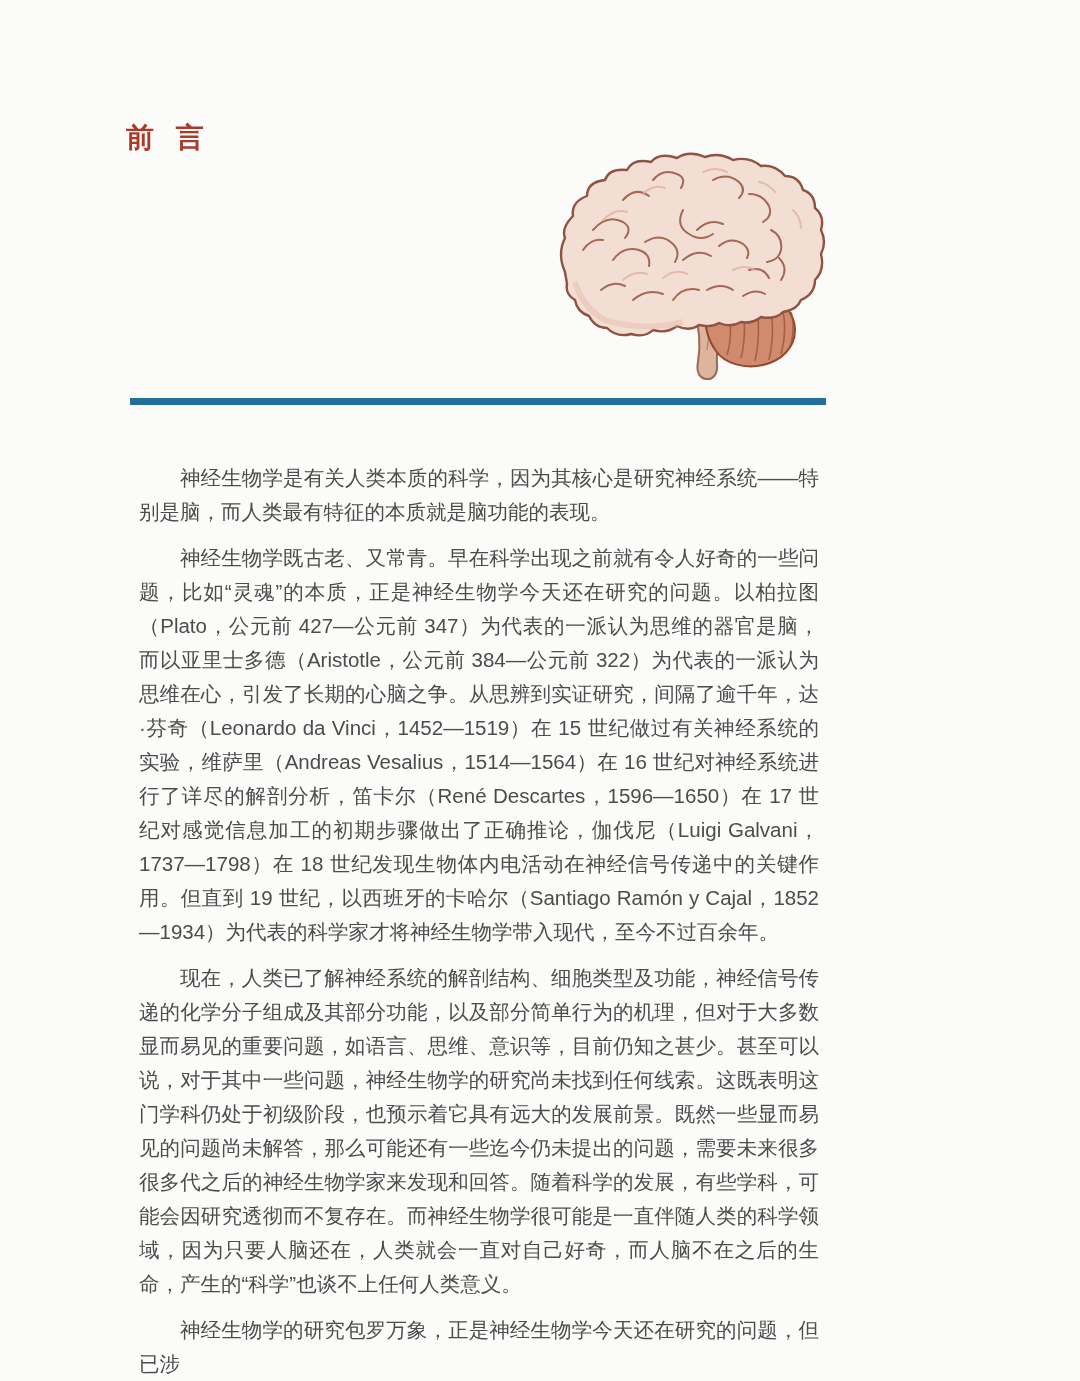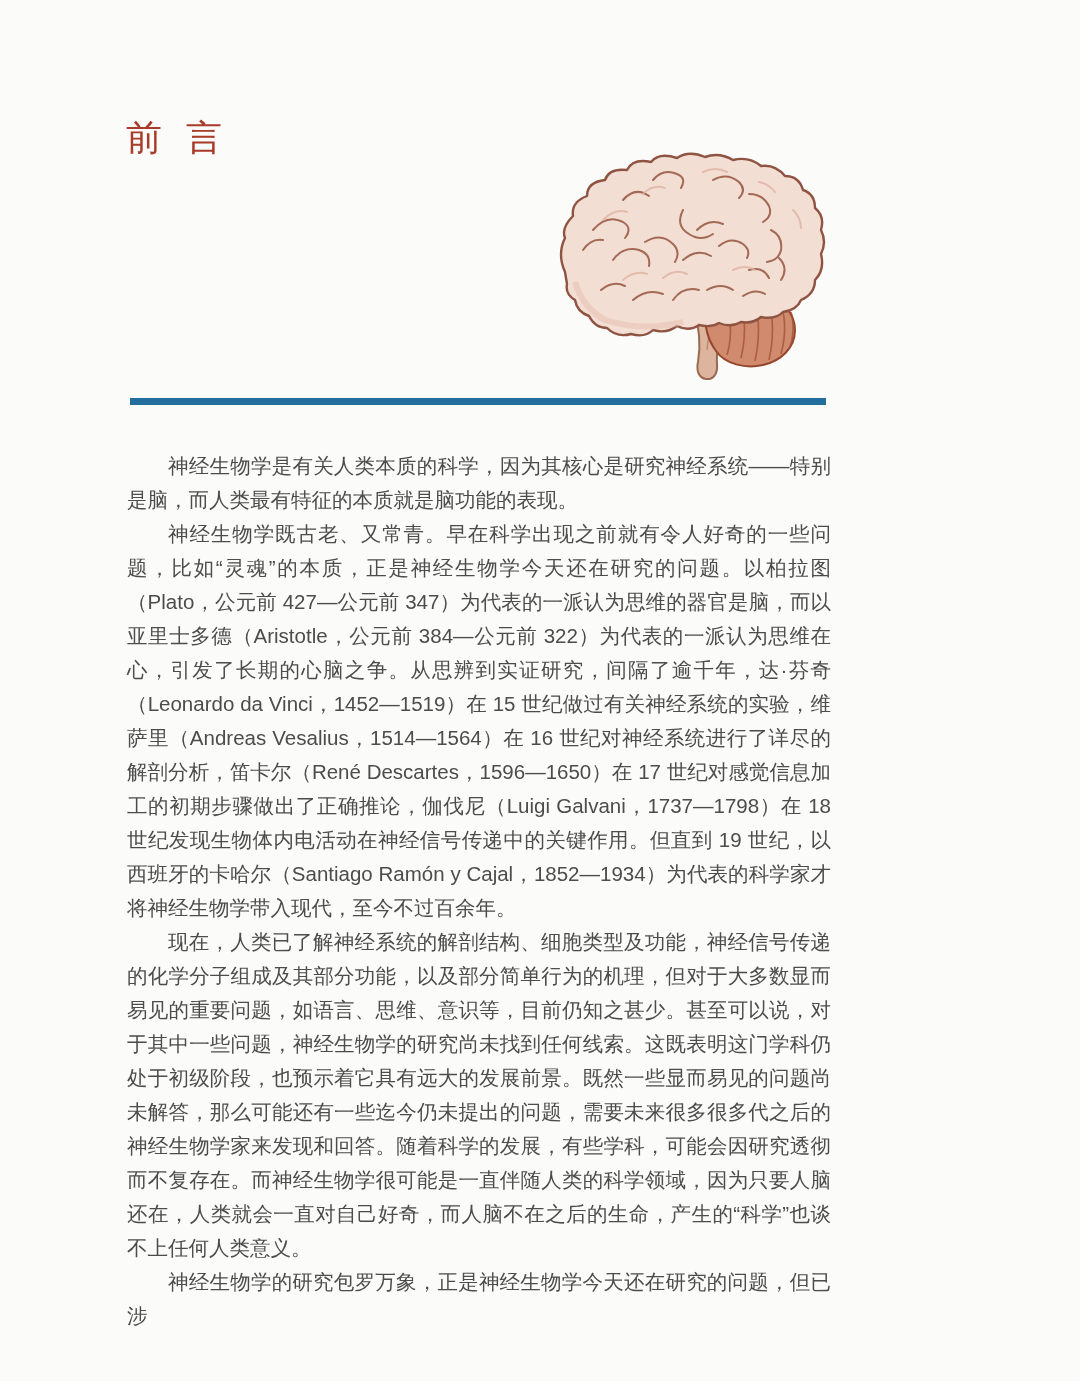--- a/index.html
+++ b/index.html
@@ -7,23 +7,23 @@
     width:1080px; height:1381px;
     background:#fbfbf9;
     font-family:"Liberation Sans","DejaVu Sans",sans-serif;
     position:relative;
     overflow:hidden;
   }
   .page-title {
     position:absolute;
     left:126px; top:112px;
     margin:0;
-    font-size:36px;
+    font-size:28px;
     line-height:52px;
-    font-weight:400;
+    font-weight:700;
     letter-spacing:7px;
     color:#a83b2a;
   }
   .brain-wrap {
     position:absolute;
     left:553px; top:150px;
     width:278px; height:238px;
   }
   .divider {
     position:absolute;
@@ -34,21 +34,21 @@
   .body-text {
     position:absolute;
     left:127px; top:449px;
     width:704px;
     font-size:20.5px;
     line-height:34px;
     color:#4c4c4c;
     text-align:justify;
   }
   .body-text p {
-    margin:0;
+    margin:12px;
     text-indent:2em;
   }
 </style>
 </head>
 <body>
 
 <div>
 
   <h1 class="page-title">前 言</h1>
 

